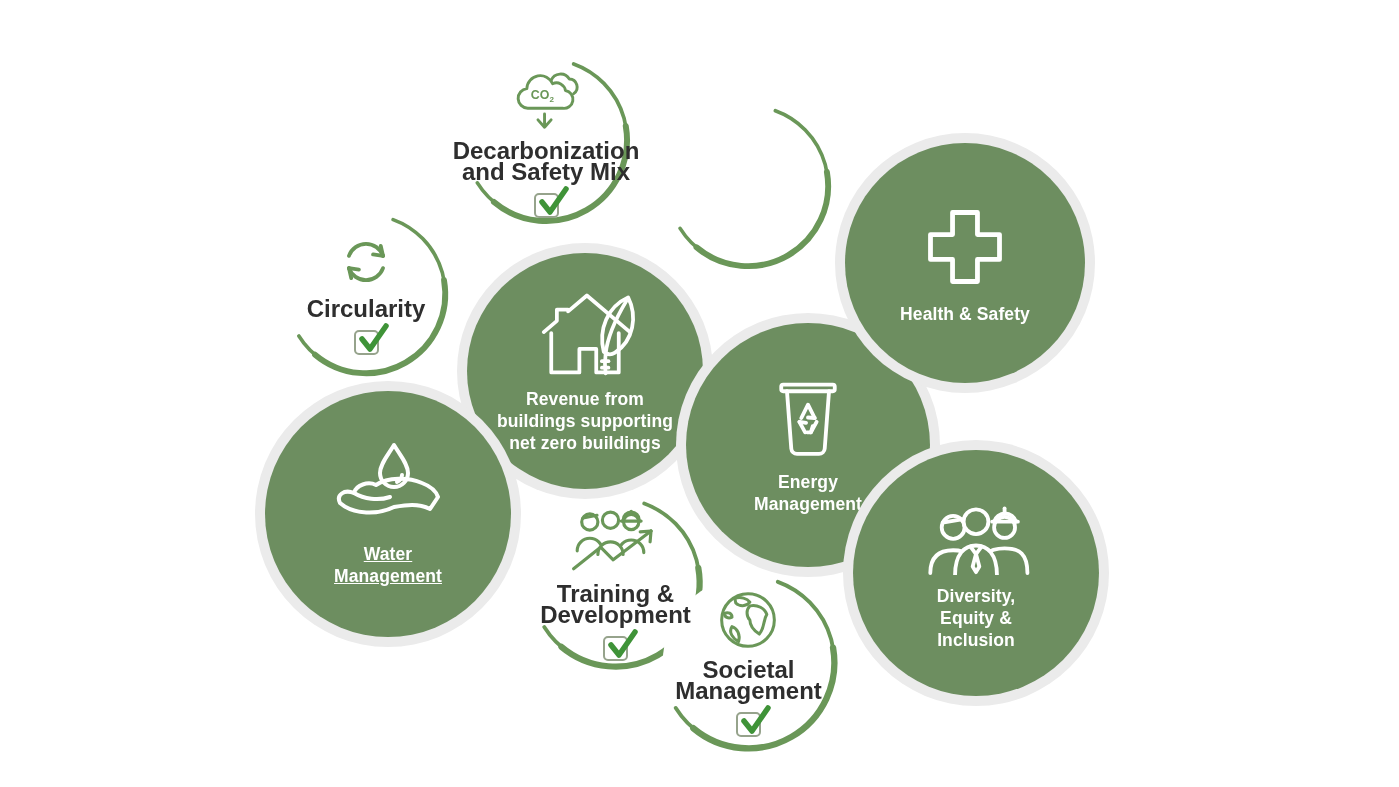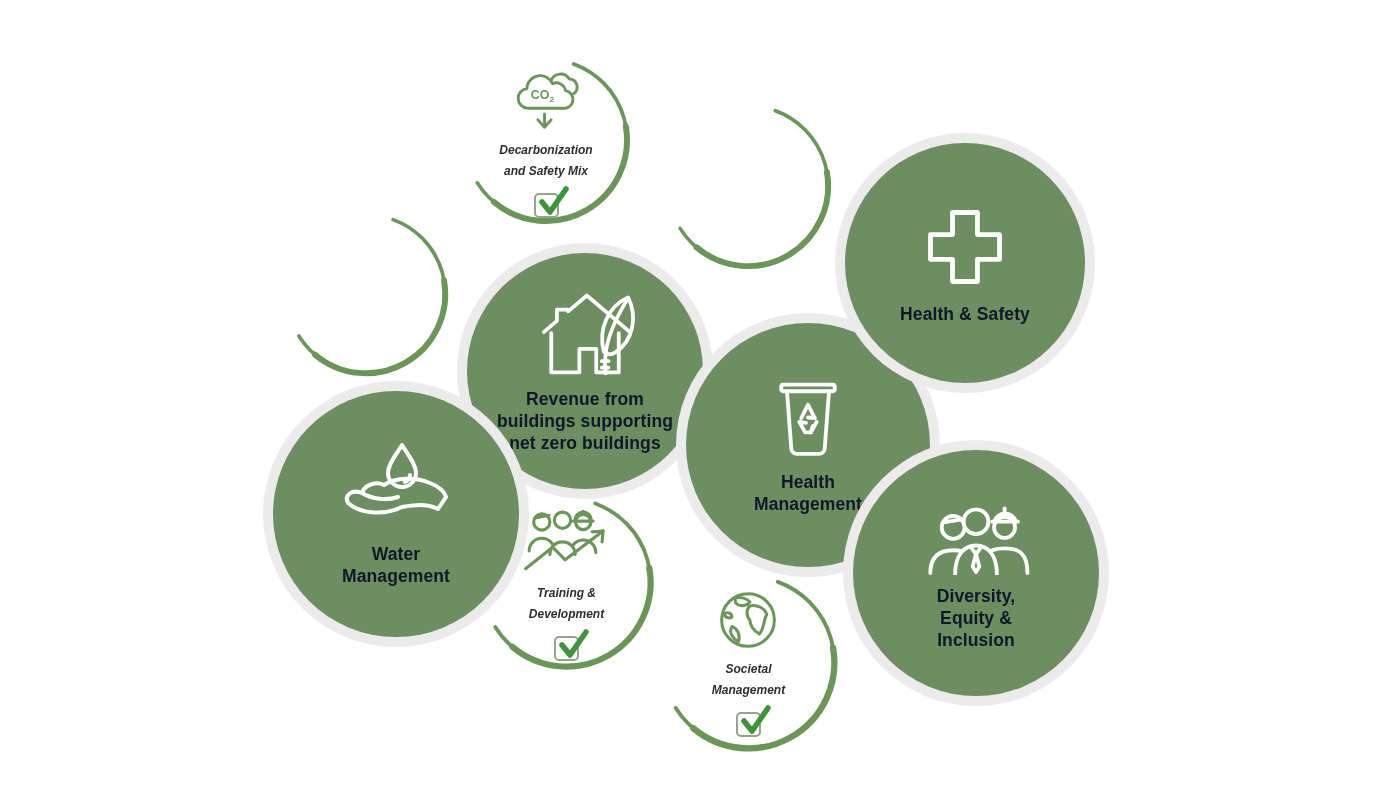--- a/index.html
+++ b/index.html
@@ -14,29 +14,29 @@
   body{font-family:"Liberation Sans", sans-serif;}
   .canvas{
     position:relative;width:1399px;height:787px;background:#ffffff;overflow:hidden;
   }
   .node{position:absolute;display:flex;flex-direction:column;align-items:center;justify-content:center;text-align:center;}
   
   .solid{
     border-radius:50%;
     background:var(--green-fill);
     box-shadow:0 0 0 10px var(--halo);
-    color:#0f172a;
+    color:#ffffff;
     gap:10px;
   }
   .solid .label{font-weight:bold;font-size:17.5px;line-height:22px;letter-spacing:.1px;}
   
   .outlined{color:var(--text-dark);}
   .outlined .arc-svg{position:absolute;inset:0;width:100%;height:100%;}
   .outlined .content{position:relative;display:flex;flex-direction:column;align-items:center;gap:7px;z-index:1;}
-  .outlined .label{font-weight:bold;font-size:12px;line-height:21px;color:var(--text-dark);font-style:italic;}
+  .outlined .label{font-weight:bold;font-size:24px;line-height:21px;color:var(--text-dark);}
   .checkbox{
     position:relative;width:25px;height:25px;margin-top:4px;
     border:2px solid #96a38c;border-radius:5px;background:#ffffff;
   }
   .checkbox svg{position:absolute;top:-9px;left:3px;width:30px;height:30px;overflow:visible;}
   .icon{display:block;}
 </style>
 </head>
 <body>
 
@@ -75,23 +75,41 @@
       <path d="M186.7,84.7 A88,88 0 0 1 43.4,167.4" fill="none" stroke="var(--green-stroke)" stroke-width="6.5" stroke-linecap="round"></path>
     </svg>
   </article>
 
   <article class="node outlined" style="left:276px;top:204px;width:180px;height:180px;">
     <svg class="arc-svg" viewBox="0 0 200 200">
       <circle cx="100" cy="100" r="88" fill="#ffffff"></circle>
       <path d="M130.1,17.3 A88,88 0 1 1 25.4,146.6" fill="none" stroke="var(--green-stroke)" stroke-width="4" stroke-linecap="round"></path>
       <path d="M186.7,84.7 A88,88 0 0 1 43.4,167.4" fill="none" stroke="var(--green-stroke)" stroke-width="6.5" stroke-linecap="round"></path>
     </svg>
-  </article>
-
-  <article class="node outlined" style="left:471px;top:487px;width:191px;height:191px;">
+    <div class="content">
+      <svg class="icon" width="60" height="58" viewBox="0 0 64 64" fill="none" stroke="var(--green-stroke)" stroke-width="4.2" stroke-linecap="round" stroke-linejoin="round">
+        <path d="M13.2,25.2 A20,20 0 0 1 50.8,25.2"></path>
+        <path d="M50.8,25.2 l-2.5,-11"></path>
+          <path d="M50.8,25.2 l-11,-1.5"></path>
+        <path d="M50.8,38.8 A20,20 0 0 1 13.2,38.8"></path>
+        <path d="M13.2,38.8 l2.5,11"></path>
+          <path d="M13.2,38.8 l11,1.5"></path>
+      </svg>
+      <div class="label">
+        <div>Circularity</div>
+      </div>
+      <div class="checkbox">
+        <svg viewBox="0 0 30 30">
+            <polyline points="3,16 11,26 27,3" fill="none" stroke="var(--check-green)" stroke-width="5.5" stroke-linecap="round" stroke-linejoin="round"></polyline>
+          </svg>
+      </div>
+    </div>
+  </article>
+
+  <article class="node outlined" style="left:520px;top:487px;width:191px;height:191px;">
     <svg class="arc-svg" viewBox="0 0 200 200">
       <circle cx="100" cy="100" r="88" fill="#ffffff"></circle>
       <path d="M130.1,17.3 A88,88 0 1 1 25.4,146.6" fill="none" stroke="var(--green-stroke)" stroke-width="4" stroke-linecap="round"></path>
       <path d="M186.7,84.7 A88,88 0 0 1 43.4,167.4" fill="none" stroke="var(--green-stroke)" stroke-width="6.5" stroke-linecap="round"></path>
     </svg>
     <div class="content">
       <svg class="icon" width="100" height="72" viewBox="0 0 104 80" fill="none" stroke="var(--green-stroke)" stroke-width="3.5" stroke-linecap="round" stroke-linejoin="round">
         <circle cx="24" cy="20" r="9"></circle>
         <path d="M16.5,15.5 L32,12.5"></path>
         <path d="M10,52 a14,14 0 0 1 28,0"></path>
@@ -153,21 +171,21 @@
       <path d="M74,78 h7"></path>
         <path d="M74,85 h7"></path>
     </svg>
     <div class="label">
       <div>Revenue from</div>
       <div>buildings supporting</div>
       <div>net zero buildings</div>
     </div>
   </article>
 
-  <article class="node solid" style="left:273px;top:391px;width:246px;height:246px;z-index:3;">
+  <article class="node solid" style="left:265px;top:391px;width:246px;height:246px;z-index:3;text-decoration:underline;">
     <svg class="icon" width="116" height="92" viewBox="0 0 116 92" fill="none" stroke="#ffffff" stroke-width="4" stroke-linecap="round" stroke-linejoin="round">
       <path d="M64,4 C58,14 50,23 50,32 a14,14 0 0 0 28,0 C78,23 70,14 64,4 z"></path>
       <path d="M72,34 a8,8 0 0 1 -5,7"></path>
       <path d="M10,62 C6,54 14,48 24,52 C26,44 38,40 46,44 C58,36 78,36 92,42 C100,45 106,50 108,56 L100,68 C88,62 76,64 64,66 C48,74 24,74 10,62 z"></path>
       <path d="M24,52 C34,58 48,60 60,56"></path>
     </svg>
     <div class="label">
       <div>Water</div>
       <div>Management</div>
     </div>
@@ -178,21 +196,21 @@
       <rect x="5" y="10" width="56" height="7" rx="2"></rect>
       <path d="M11,17 L15.5,77 a6,6 0 0 0 6,5.5 h23 a6,6 0 0 0 6,-5.5 L55,17"></path>
       <path d="M26,45 L33,31 L40,45"></path>
       <path d="M40,45 l-7,-0.5"></path>
       <path d="M42,49 L36,60 h-4"></path>
       <path d="M36,60 l2,-6.5"></path>
       <path d="M24,49 l6,11"></path>
       <path d="M24,49 l7,1"></path>
     </svg>
     <div class="label">
-      <div>Health</div>
+      <div>Energy</div>
       <div>Management</div>
     </div>
   </article>
 
   <article class="node solid" style="left:845px;top:143px;width:240px;height:240px;z-index:5;">
     <svg class="icon" width="92" height="92" viewBox="0 0 96 96" fill="none" stroke="#ffffff" stroke-width="5" stroke-linejoin="round">
       <path d="M35,12 h26 v23 h23 v26 h-23 v23 h-26 v-23 h-23 v-26 h23 z"></path>
     </svg>
     <div class="label">
       <div>Health &amp; Safety</div>

